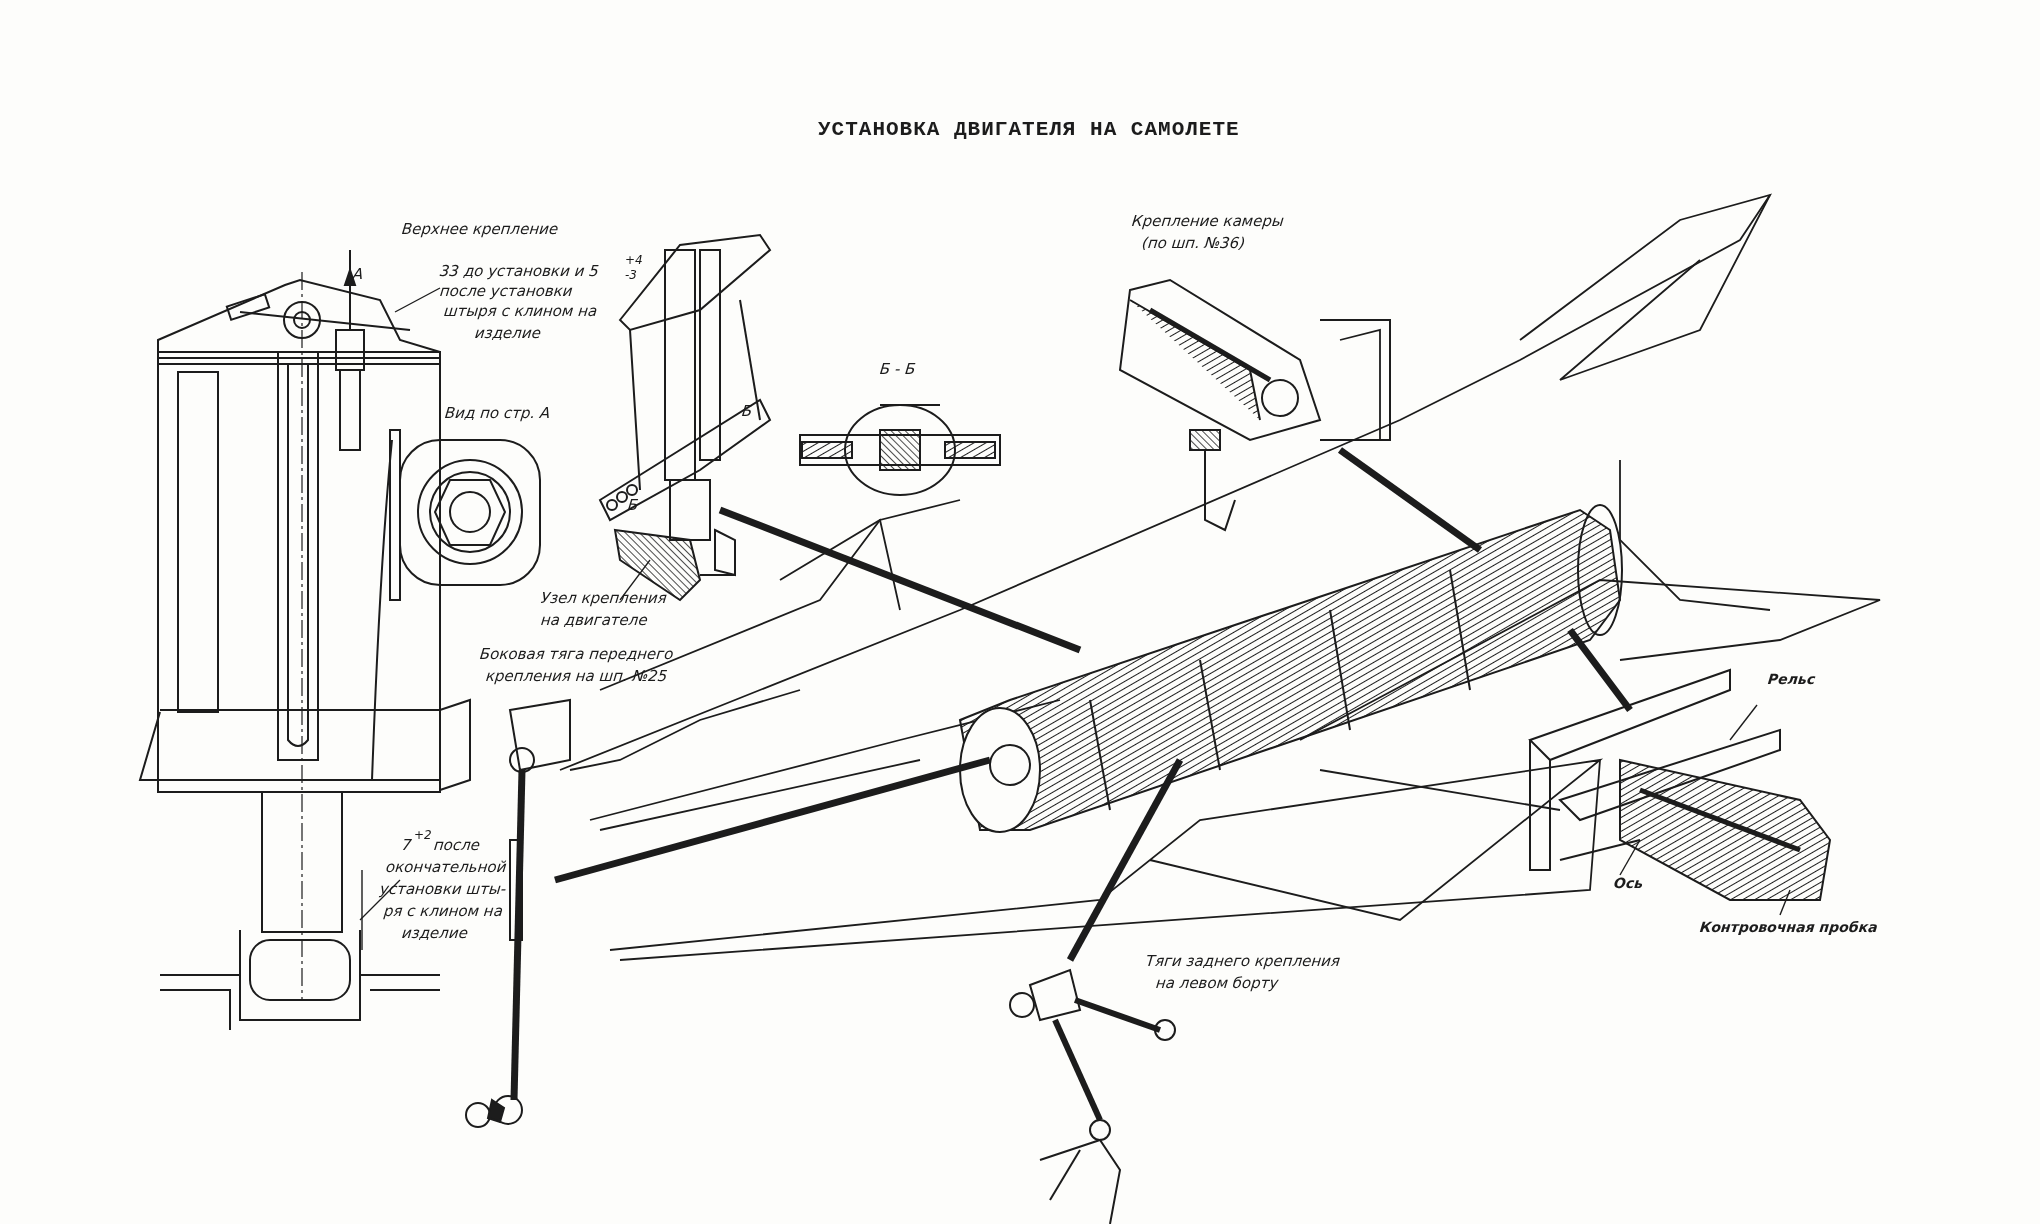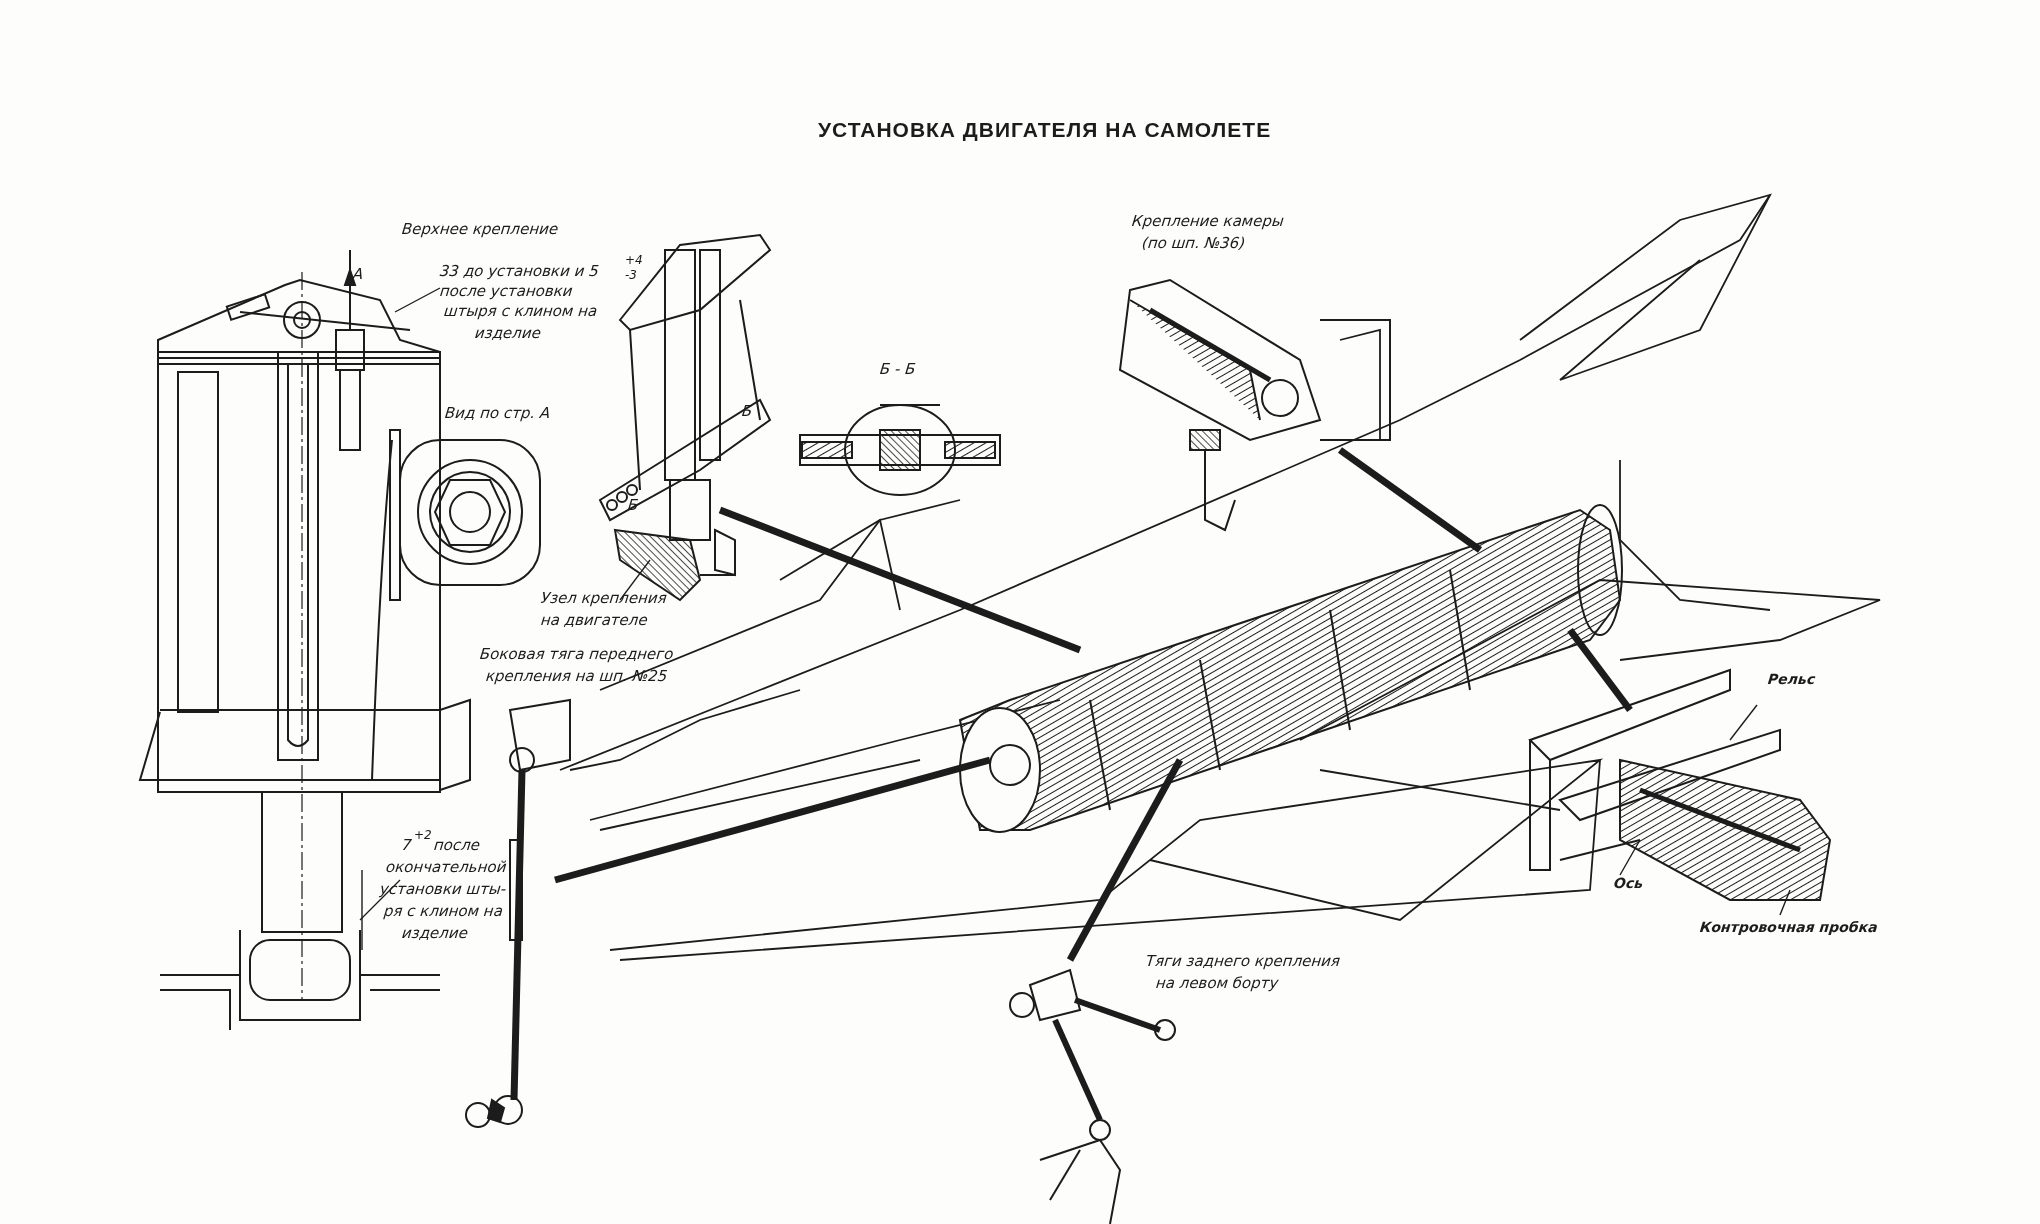--- a/index.html
+++ b/index.html
@@ -1,18 +1,18 @@
 <!DOCTYPE html>
 <html><head>
   <meta charset="utf-8">
   <style>
     html, body { margin: 0; padding: 0; background: #fdfdfb; }
     body { width: 2040px; height: 1224px; position: relative; overflow: hidden;
            font-family: "DejaVu Sans", sans-serif; color: #1a1a1a; }
-    .title { position: absolute; left: 818px; top: 118px; font-family: Liberation Sans, sans-serif;
+    .title { position: absolute; left: 818px; top: 118px; font-family: Liberation Mono, monospace;
              font-size: 21px; font-weight: bold; letter-spacing: 1px; color: #1c1c1c; }
     .lbl { position: absolute; font-family: "DejaVu Sans", sans-serif; font-style: italic;
            font-size: 15px; line-height: 19px; color: #1c1c1c; white-space: pre; transform: skewX(-6deg); }
     .lbl.bold { font-weight: bold; font-size: 14px; }
     svg#drawing { position: absolute; left: 0; top: 0; }
     .tol { position: absolute; font-style: italic; font-size: 12px; line-height: 11px; }
   </style>
 </head>
 <body>
 

